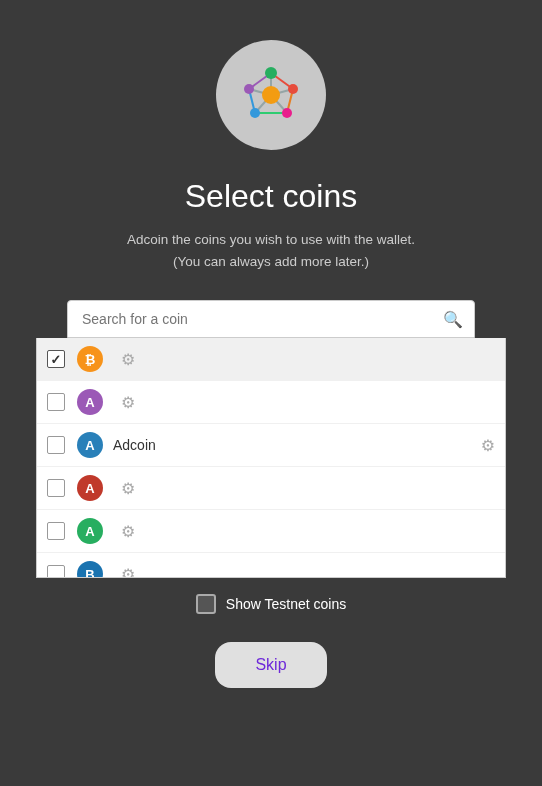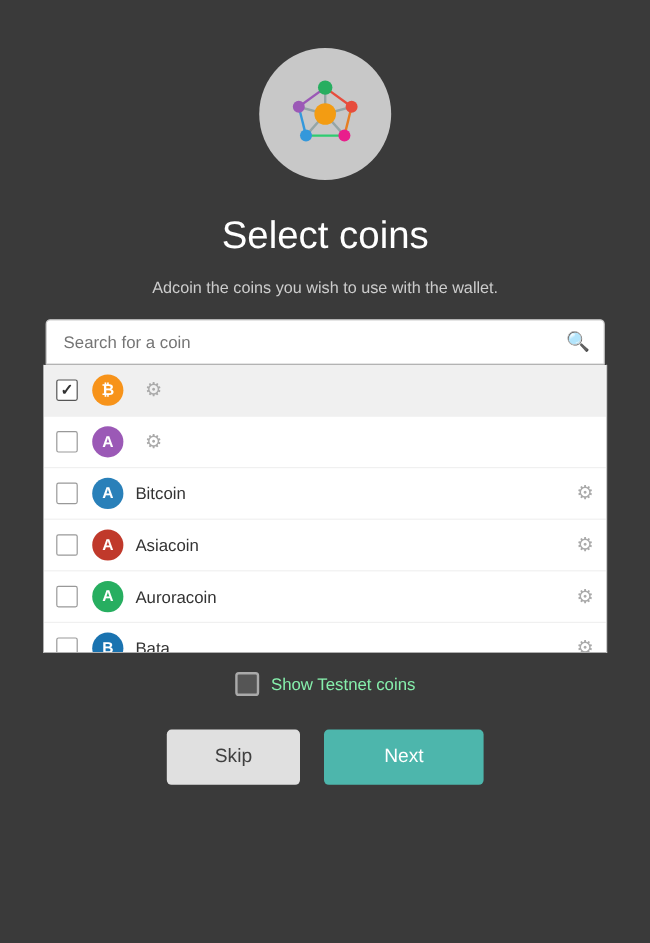--- a/index.html
+++ b/index.html
@@ -43,22 +43,22 @@
 
     .subtitle {
       margin-top: 14px;
       font-size: 13.5px;
       color: #cccccc;
       text-align: center;
       line-height: 1.6;
     }
 
     .search-box-wrapper {
-      margin-top: 15px;
-      width: 466px;
+      margin-top: 28px;
+      width: 408px;
       position: relative;
     }
 
     .search-input {
       width: 100%;
       padding: 10px 40px 10px 14px;
       border: 1px solid #cccccc;
       border-radius: 4px 4px 0 0;
       font-size: 14px;
       outline: none;
@@ -162,37 +162,37 @@
       height: 20px;
       border: 2px solid #aaa;
       border-radius: 3px;
       background: #555;
       flex-shrink: 0;
       cursor: pointer;
     }
 
     .testnet-label {
       font-size: 14px;
-      color: #86efac;
+      color: #ffffff;
     }
 
     .button-row {
       margin-top: 28px;
       display: flex;
       gap: 20px;
       align-items: center;
     }
 
     .btn-skip {
       padding: 14px 40px;
       background: #e0e0e0;
       border: none;
-      border-radius: 4px;
-      font-size: 16px;
-      color: #404040;
+      border-radius: 16px;
+      font-size: 16px;
+      color: #6d28d9;
       cursor: pointer;
       font-weight: 500;
     }
 
     .btn-next {
       padding: 14px 50px;
       background: #4db6ac;
       border: none;
       border-radius: 4px;
       font-size: 16px;
@@ -235,20 +235,21 @@
     <circle cx="24" cy="58" r="5" fill="#3498db"></circle>
     <circle cx="56" cy="58" r="5" fill="#e91e8c"></circle>
     <circle cx="40" cy="40" r="9" fill="#f39c12"></circle>
   </svg>
 </div>
 
 <h1 class="title">Select coins</h1>
 
 <p class="subtitle">
   <span>Adcoin the coins you wish to use with the wallet.</span><br>
+  <span>(You can always add more later.)</span>
 </p>
 
 <div class="search-box-wrapper">
   <input class="search-input" type="text" placeholder="Search for a coin" style="">
   <span class="search-icon-wrap">🔍</span>
 </div>
 
 <div class="coin-list" id="coin-list">
     <div class="coin-row selected">
       <div class="coin-checkbox checked"></div>
@@ -256,44 +257,40 @@
       <span class="coin-gear">⚙</span>
     </div>
     <div class="coin-row">
       <div class="coin-checkbox"></div>
       <div class="coin-icon" style="background: rgb(155, 89, 182);">A</div>
       <span class="coin-gear">⚙</span>
     </div>
     <div class="coin-row">
       <div class="coin-checkbox"></div>
       <div class="coin-icon" style="background: rgb(41, 128, 185);">A</div>
-      <span class="coin-name">Bitcoin</span>
+      <span class="coin-name">Adcoin</span>
       <span class="coin-gear">⚙</span>
     </div>
     <div class="coin-row">
       <div class="coin-checkbox"></div>
       <div class="coin-icon" style="background: rgb(192, 57, 43);">A</div>
-      <span class="coin-name">Asiacoin</span>
       <span class="coin-gear">⚙</span>
     </div>
     <div class="coin-row">
       <div class="coin-checkbox"></div>
       <div class="coin-icon" style="background: rgb(39, 174, 96);">A</div>
-      <span class="coin-name">Auroracoin</span>
       <span class="coin-gear">⚙</span>
     </div>
     <div class="coin-row">
       <div class="coin-checkbox"></div>
       <div class="coin-icon" style="background: rgb(26, 115, 176);">B</div>
-      <span class="coin-name">Bata</span>
       <span class="coin-gear">⚙</span>
     </div>
   </div>
 
 <div class="testnet-row">
   <div class="testnet-checkbox"></div>
   <span class="testnet-label">Show Testnet coins</span>
 </div>
 
 <div class="button-row">
   <button class="btn-skip">Skip</button>
-  <button class="btn-next">Next</button>
 </div>
 
 </body></html>

